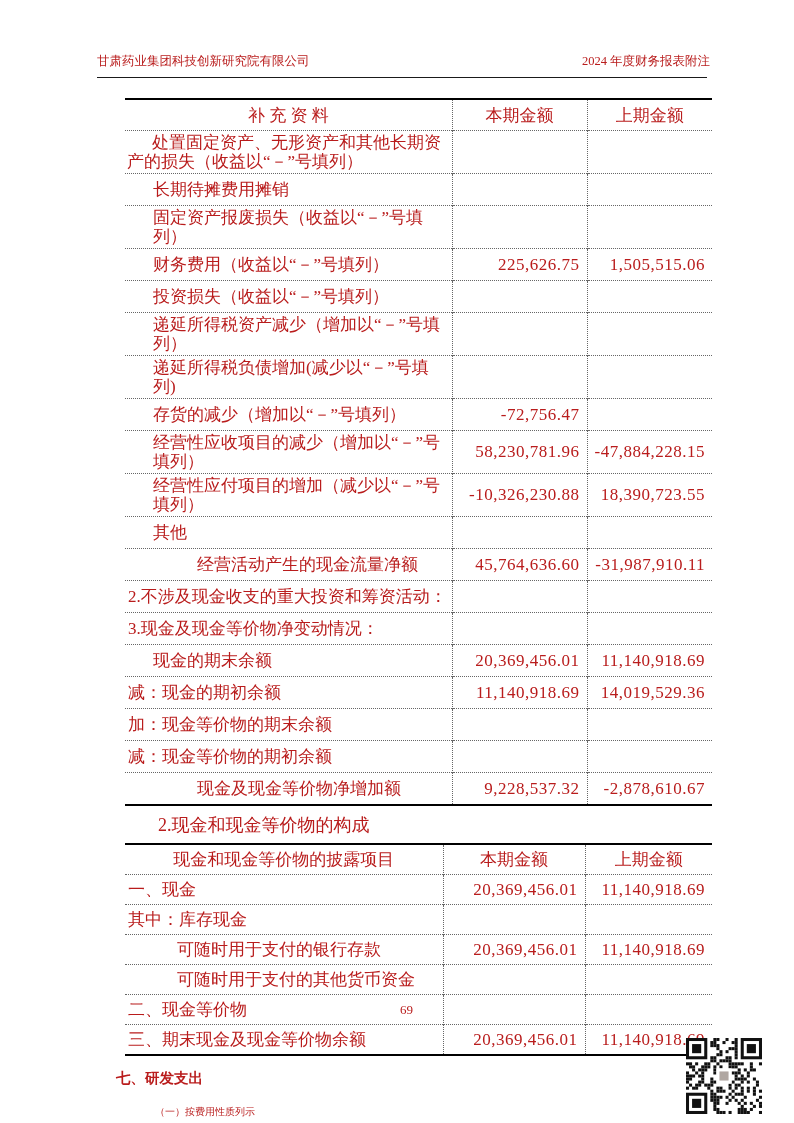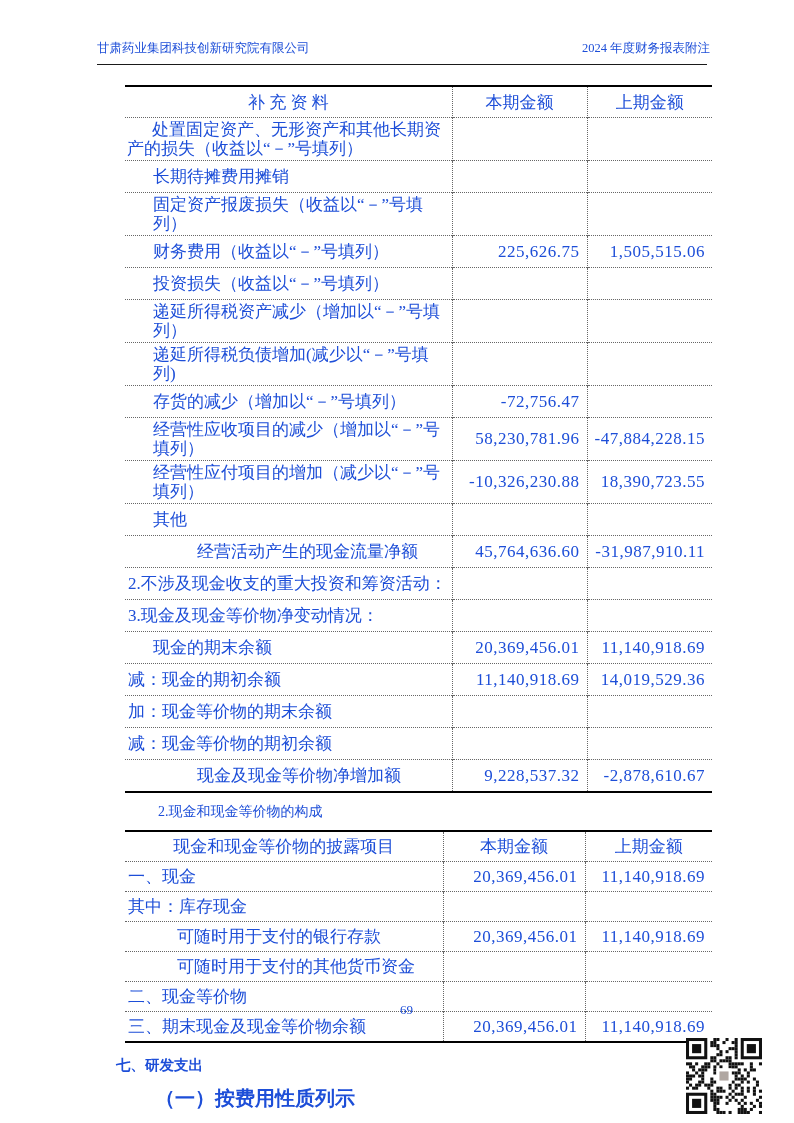--- a/index.html
+++ b/index.html
@@ -2,23 +2,23 @@
 <html><head>
 <meta charset="utf-8">
 <style>
   html,body{margin:0;padding:0;background:#e8e8e8;}
   .page{
     position:relative;
     width:794px;height:1123px;
     margin:0 auto;
     background:#ffffff;
     font-family:"Liberation Serif","DejaVu Serif",serif;
-    color:#1d4ed8;
+    color:#b91c1c;
     box-sizing:border-box;
-    padding-top:39px;
+    padding-top:52px;
     overflow:hidden;
   }
   
   .runhead{
     margin:0 84px 0 97px;
     display:flex;justify-content:space-between;align-items:flex-end;
     font-size:12.5px;line-height:18px;
   }
   .head-rule{
     margin:7px 87px 0 97px;
@@ -52,30 +52,30 @@
     font-variant-numeric:tabular-nums;
   }
   .ind-0{padding-left:3px;}
   .ind-1{padding-left:28px;}
   .ind-2{padding-left:72px;}
   .ind-3{padding-left:52px;}
   .ind-w{padding-left:2px;text-indent:25px;}
   
   .between-para{
     margin:10px 0 9px 158px;
-    font-size:14px;line-height:18px;
+    font-size:18px;line-height:18px;
   }
   .sec-head{
     margin:13px 0 0 116px;
     font-size:14.5px;line-height:19px;font-weight:700;
     font-family:"Liberation Sans","DejaVu Sans",sans-serif;
   }
   .subsec-head{
     margin:14px 8px 0 155px;
-    font-size:20px;line-height:19px;font-weight:700;
+    font-size:10px;line-height:19px;font-weight:400;
     font-family:"Liberation Sans","DejaVu Sans",sans-serif;
   }
   .page-number{
     position:absolute;left:400px;top:1002px;
     font-size:13px;
   }
   .qr{
     position:absolute;left:686px;top:1038px;
     width:76px;height:76px;
   }

